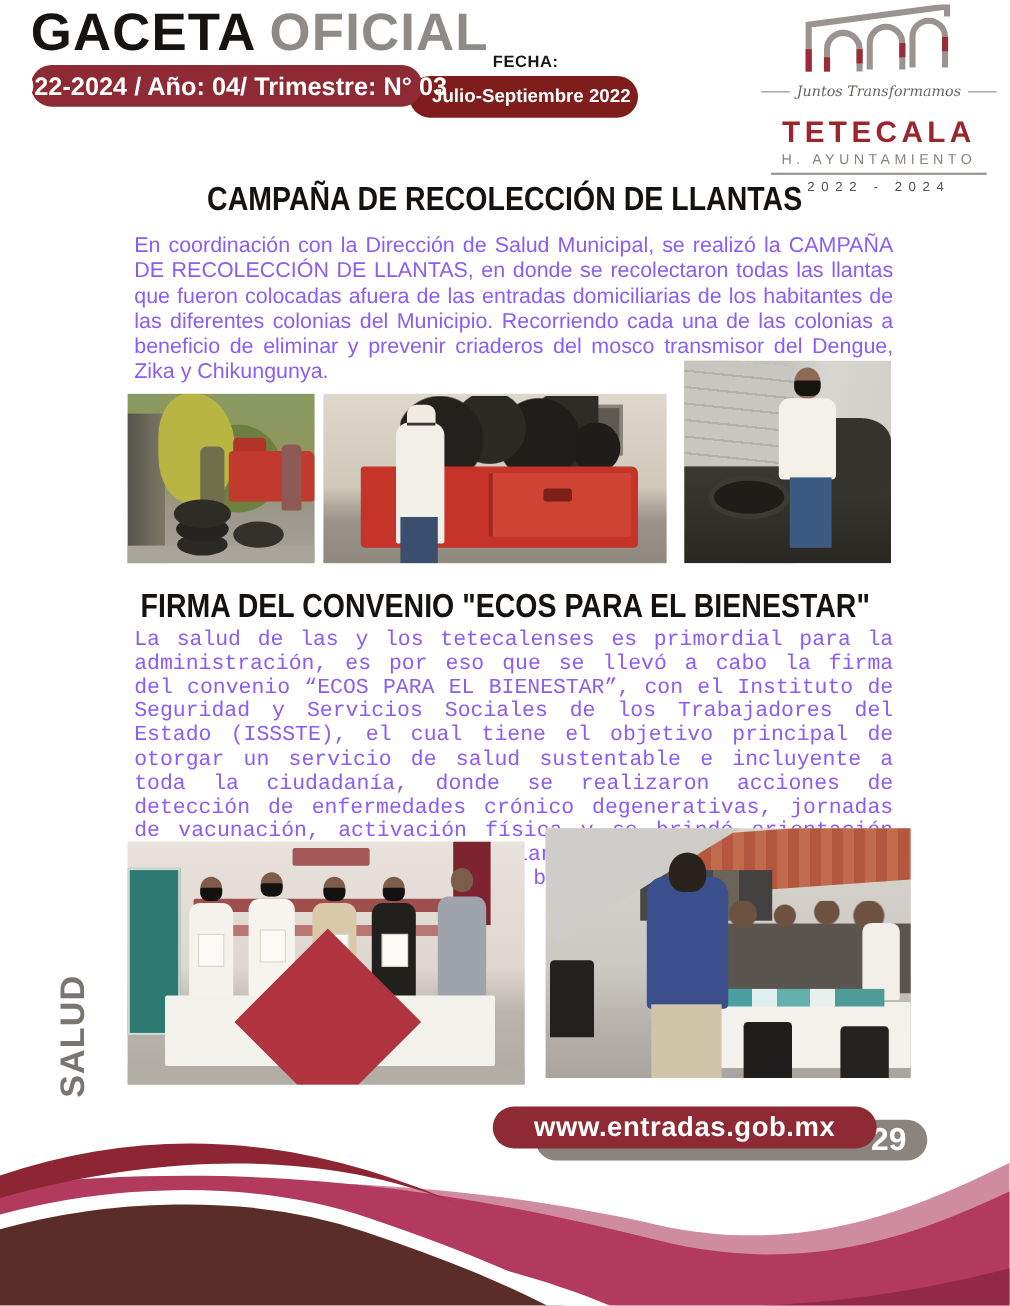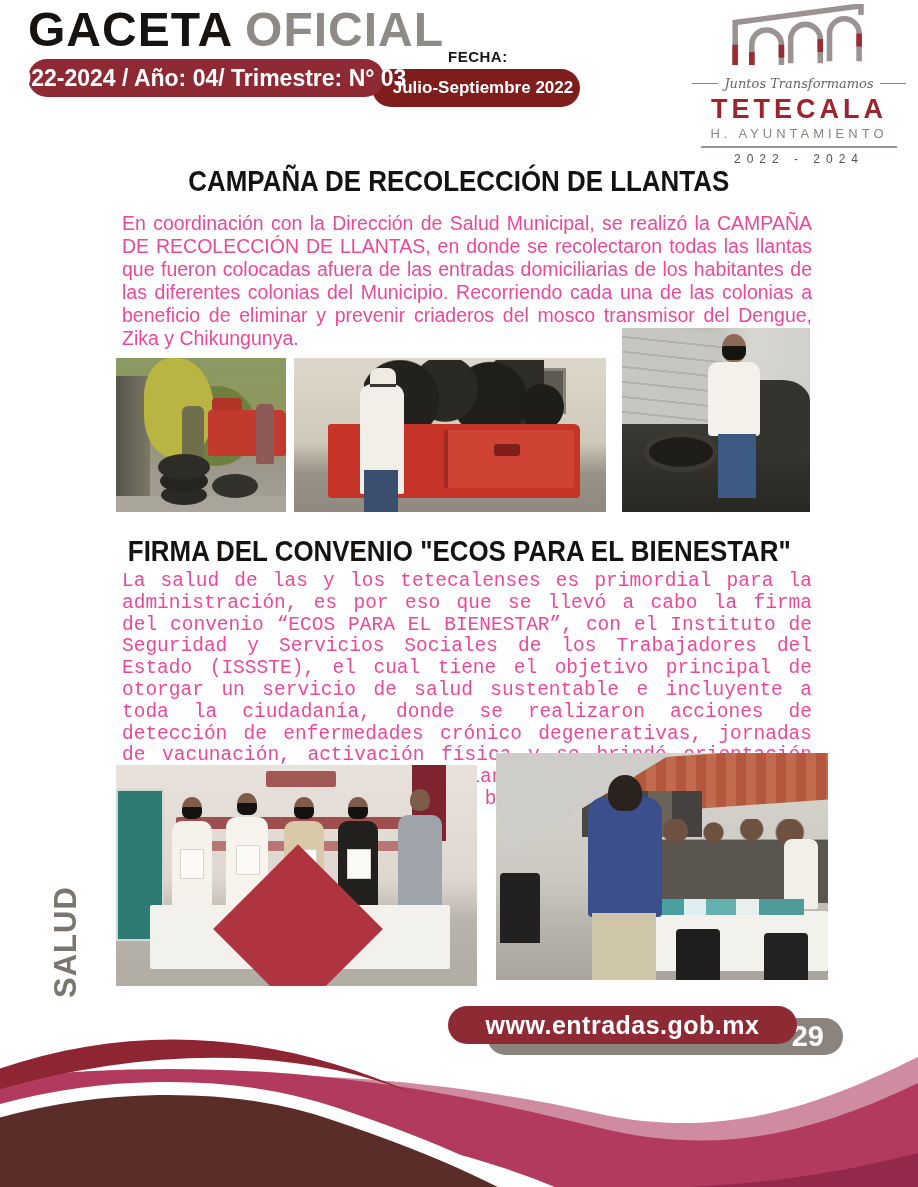--- a/index.html
+++ b/index.html
@@ -15,31 +15,31 @@
   .badge-red{left:28px;top:59px;width:356px;height:38px;background:#8e2a33;font-size:23px;z-index:3;}
   .badge-gray{left:372px;top:69px;width:208px;height:38px;background:#7f1d1d;font-size:17px;z-index:2;padding-left:14px;box-sizing:border-box;}
   .fecha{left:448px;top:48px;width:140px;font-size:15px;font-weight:bold;color:#1a1614;letter-spacing:0.5px;z-index:3;}
 
   
   .logo{left:688px;top:4px;width:222px;height:150px;text-align:center;}
   .logo-arches{margin:0 auto;display:block;}
   .logo-slogan{display:flex;align-items:center;justify-content:center;gap:6px;margin-top:-2px;}
   .logo-slogan .rule{width:26px;height:1px;background:#8b857f;}
   .logo-slogan .txt{font-family:"DejaVu Serif",serif;font-style:italic;font-size:13px;color:#6b6561;white-space:nowrap;text-align:center;}
-  .logo-name{font-size:27px;font-weight:bold;color:#9c242c;letter-spacing:4px;margin-top:3px;}
+  .logo-name{font-size:27px;font-weight:bold;color:#9c242c;letter-spacing:4px;margin-top:14px;}
   .logo-sub{font-size:13px;color:#8b857f;letter-spacing:4px;margin-top:1px;}
   .logo-rule{width:196px;height:2px;background:#9a9391;margin:5px auto 0 auto;}
   .logo-period{font-size:12px;color:#55504c;letter-spacing:6px;margin-top:4px;}
 
   
   .article-heading{width:918px;text-align:center;font-weight:bold;color:#151210;font-size:27px;letter-spacing:0px;}
   .article-heading span{display:inline-block;transform:scale(0.96,1.12);}
   .h1pos{left:0;top:166px;text-decoration:underline;}
   .h2pos{left:0;top:536px;}
-  .body-text{left:122px;width:690px;color:#ec4899;text-align:justify;text-justify:inter-word;}
+  .body-text{left:122px;width:690px;color:#8b5cf6;text-align:justify;text-justify:inter-word;}
   .p1{top:212px;font-size:19.5px;line-height:23px;}
   .p2{top:571px;font-size:19.5px;line-height:21.8px;font-family:Liberation Mono, monospace;}
 
   
   .photo{overflow:hidden;background:#cfcabf;}
   .ph{position:absolute;}
 
   
   .photo1{left:116px;top:358px;width:170px;height:154px;background:linear-gradient(180deg,#8a9a62 0%,#90965c 45%,#9b978b 70%,#a6a29a 100%);}
   .p1-bush{left:28px;top:0;width:70px;height:100px;background:#b9b542;border-radius:40% 55% 50% 45%;}

